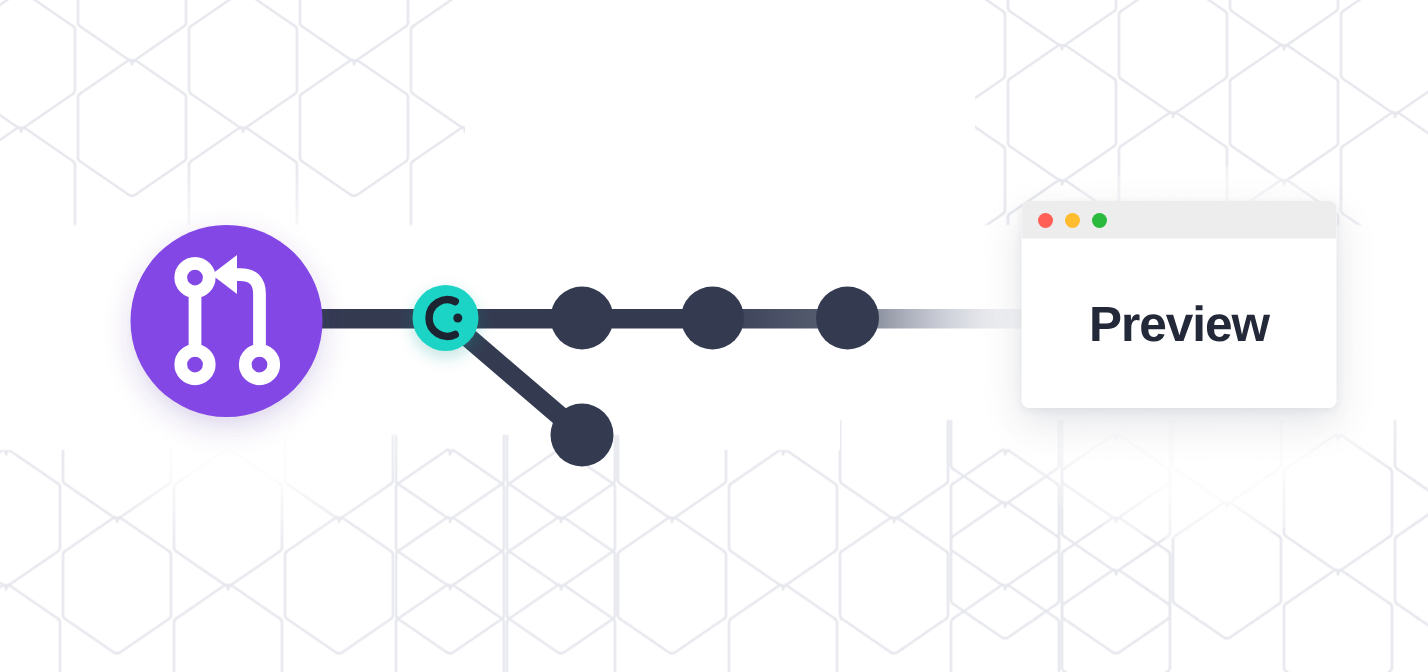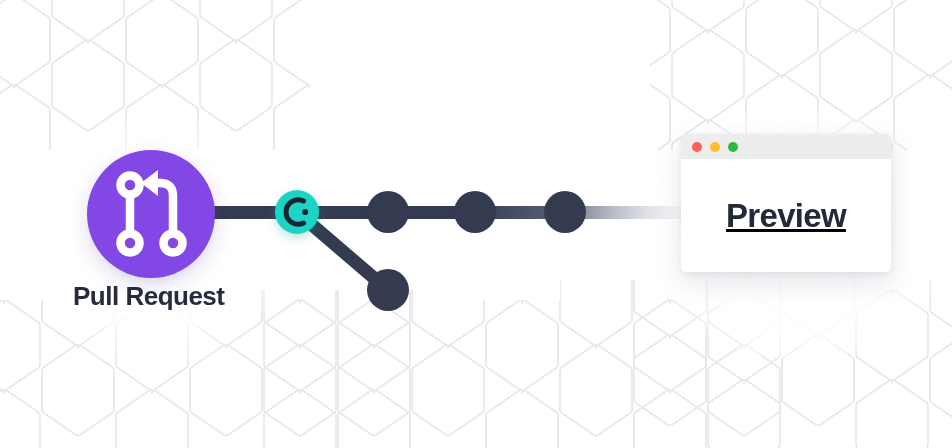--- a/index.html
+++ b/index.html
@@ -69,21 +69,20 @@
   .dot {
     width: 10px;
     height: 10px;
     border-radius: 50%;
   }
   #preview-body {
     height: 113px;
     display: flex;
     align-items: center;
     justify-content: center;
-    text-decoration: underline;
   }
   #preview-title {
     font-size: 33px;
     font-weight: bold;
     color: #232938;
     letter-spacing: -0.7px;
     line-height: 1;
   }
 
   
@@ -219,21 +218,20 @@
     </g>
     <g>
 
       <path d="M 303.5,201.0
                A 12.2 12.2 0 1 0 303.5,223.0" fill="none" stroke="#1C2331" stroke-width="5.0" stroke-linecap="round"></path>
 
       <circle cx="305.2" cy="212.0" r="3.0" fill="#1C2331"></circle>
     </g>
   </svg>
 
-  <div id="pr-label">Pull Request</div>
 
   <div id="preview-window">
     <div id="preview-titlebar">
       <span class="dot" style="background:#FF5F57"></span>
       <span class="dot" style="background:#FEBC2E"></span>
       <span class="dot" style="background:#2ABB3E"></span>
     </div>
     <div id="preview-body">
       <span id="preview-title">Preview</span>
     </div>

